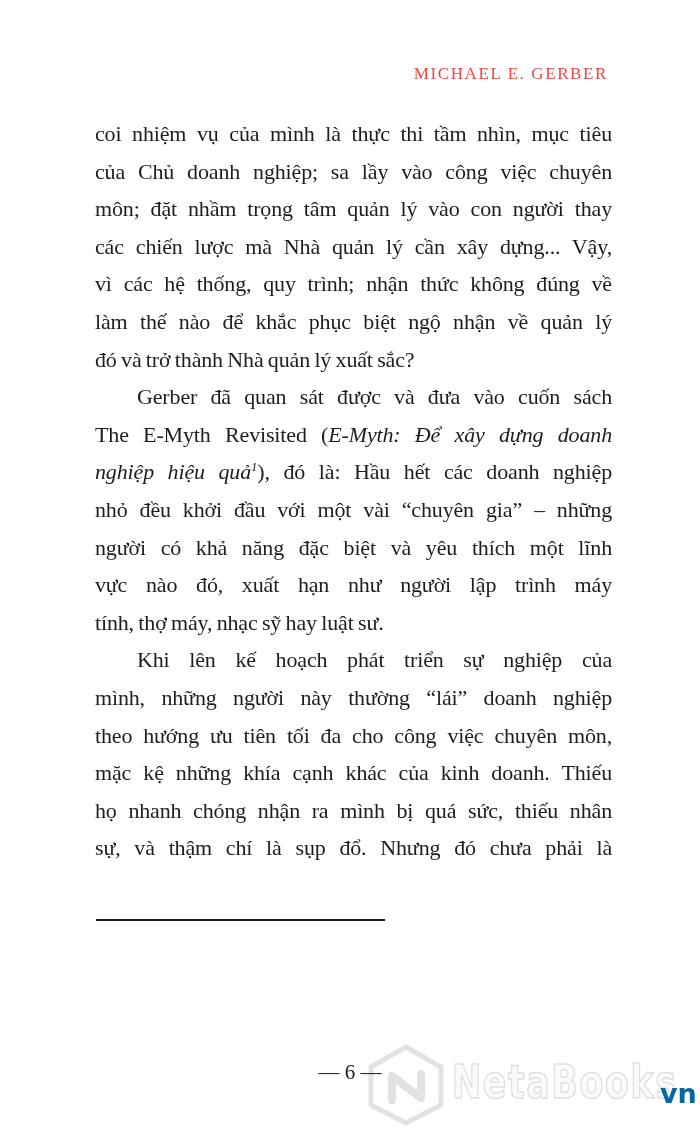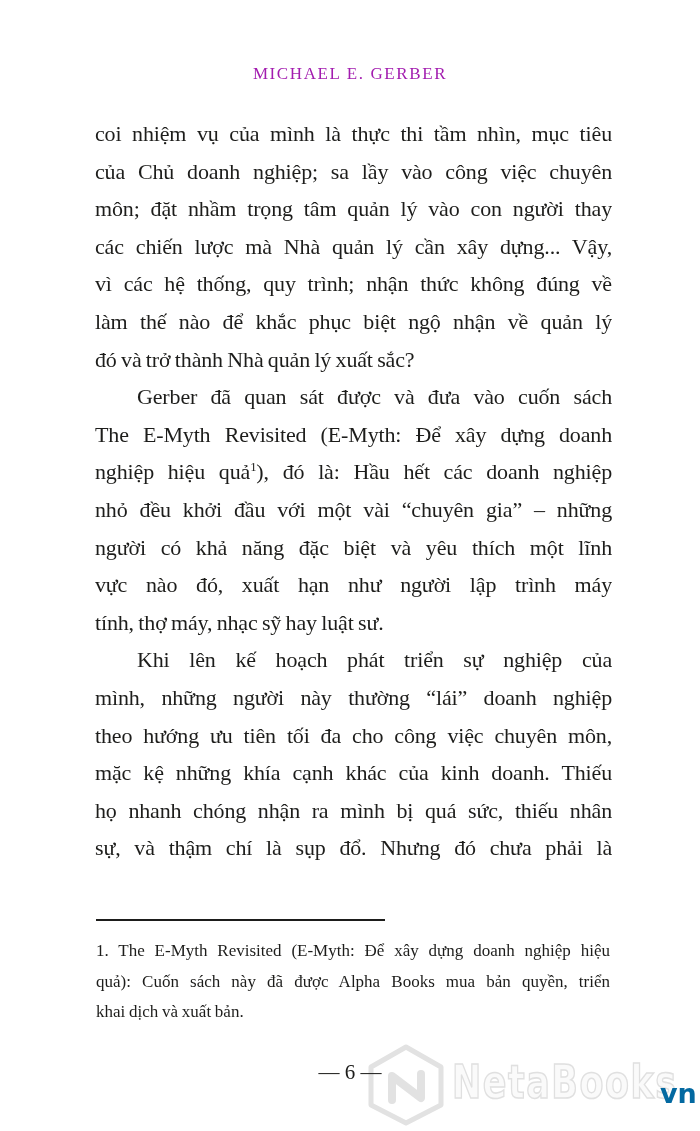--- a/index.html
+++ b/index.html
@@ -8,42 +8,42 @@
     background: #ffffff;
     font-family: "Liberation Serif", serif;
     color: #1d1d1b;
     position: relative;
     overflow: hidden;
   }
   .page { position: absolute; inset: 0; overflow: hidden; background: #fff; }
 
   .running-header {
     position: absolute; top: 64px; left: 92px; width: 516px;
-    text-align: center;
+    text-align: right;
     font-size: 17px; letter-spacing: 1.6px;
-    color: #a21caf;
+    color: #ef4444;
   }
 
   .body-text {
     position: absolute; top: 115px; left: 95px; width: 517px;
     font-size: 22px;
     word-spacing: -1px; letter-spacing: -0.15px;
     z-index: 2;
   }
   .body-text .line { line-height: 37.6px; height: 37.6px; }
 
   .line {
     overflow: hidden;
     text-align: justify;
     text-align-last: justify;
     white-space: normal;
   }
   .line.end { text-align-last: left; }
   .line.indent { padding-left: 42px; }
-  .it { }
+  .it { font-style: italic; }
   sup { font-size: 58%; line-height: 0; vertical-align: super; }
 
   .footnote-rule {
     position: absolute; top: 919px; left: 96px;
     width: 289px; height: 2px;
     background: #1d1d1b; z-index: 2;
   }
   .footnote {
     position: absolute; top: 936px; left: 96px; width: 514px;
     font-size: 17px;
@@ -105,25 +105,20 @@
       <div class="line indent"><span>Khi lên kế hoạch phát triển sự nghiệp của</span></div>
       <div class="line"><span>mình, những người này thường “lái” doanh nghiệp</span></div>
       <div class="line"><span>theo hướng ưu tiên tối đa cho công việc chuyên môn,</span></div>
       <div class="line"><span>mặc kệ những khía cạnh khác của kinh doanh. Thiếu</span></div>
       <div class="line"><span>họ nhanh chóng nhận ra mình bị quá sức, thiếu nhân</span></div>
       <div class="line"><span>sự, và thậm chí là sụp đổ. Nhưng đó chưa phải là</span></div>
     </div>
 
   <div class="footnote-rule"></div>
 
-  <div class="footnote">
-      <div class="line"><span>1. </span><span class="it">The E-Myth Revisited (E-Myth: Để xây dựng doanh nghiệp hiệu</span></div>
-      <div class="line"><span class="it">quả</span><span>): Cuốn sách này đã được Alpha Books mua bản quyền, triển</span></div>
-      <div class="line end"><span>khai dịch và xuất bản.</span></div>
-    </div>
 
   <div class="page-number">— 6 —</div>
 
   <div class="watermark">
     <svg class="wm-logo" width="84" height="82" viewBox="0 0 84 82">
       <polygon points="42,3 77,23 77,61 42,79 7,61 7,23" fill="none" stroke="#e2e2e2" stroke-width="5" stroke-linejoin="round"></polygon>
       <polyline points="28,56 28,32 57,54 57,30" fill="none" stroke="#e2e2e2" stroke-width="8" stroke-linejoin="round" stroke-linecap="round"></polyline>
     </svg>
     <span class="wm-text">NetaBooks</span>
     <span class="wm-suffix">vn</span>

